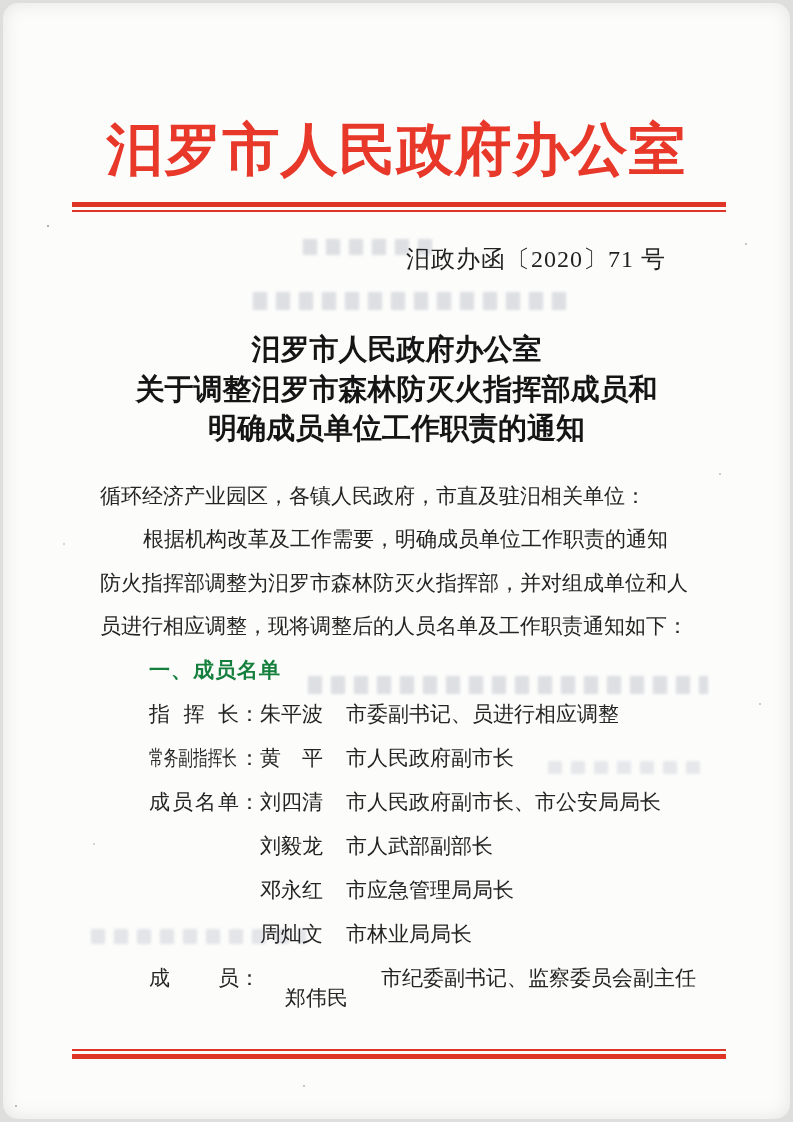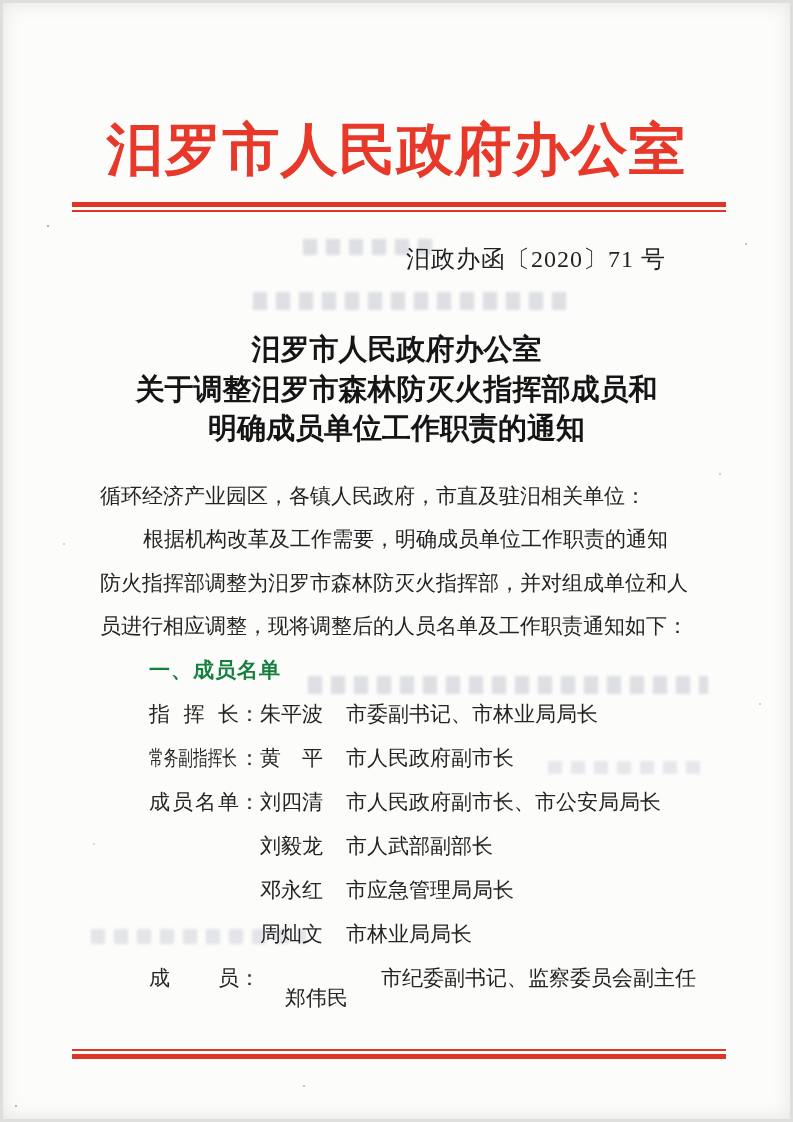--- a/index.html
+++ b/index.html
@@ -11,20 +11,21 @@
     position:relative;
   }
   .scan {
     position:absolute; inset:0;
     background:#dededc;
   }
   .page {
     position:absolute; inset:3px;
     background:#fcfcfb;
     box-shadow:inset 0 0 18px rgba(120,120,118,.18);
+    border-radius:15px;
   }
   
   .letterhead {
     position:absolute; top:118px; left:0; right:0;
     text-align:center;
     font-size:57px; line-height:1; font-weight:bold;
     letter-spacing:1px;
     color:var(--letterhead-red,#e8382a);
     white-space:nowrap;
   }
@@ -134,21 +135,21 @@
       <div class="line">防火指挥部调整为汨罗市森林防灭火指挥部，并对组成单位和人</div>
       <div class="line">员进行相应调整，现将调整后的人员名单及工作职责通知如下：</div>
       <div class="line section">一、成员名单</div>
       <div>
   <div class="m-row">
     <span class="m-label">
               <span class="m-label-chars">指挥长</span>
               <span class="m-colon">：</span>
             </span>
     <span class="m-name">朱平波</span>
-    <span class="m-role">市委副书记、市林业局局长</span>
+    <span class="m-role">市委副书记、员进行相应调整</span>
   </div>
 
   <div class="m-row sq">
     <span class="m-label">
               <span class="m-label-chars">常务副指挥长</span>
               <span class="m-colon">：</span>
             </span>
     <span class="m-name">黄　平</span>
     <span class="m-role">市人民政府副市长</span>
   </div>

